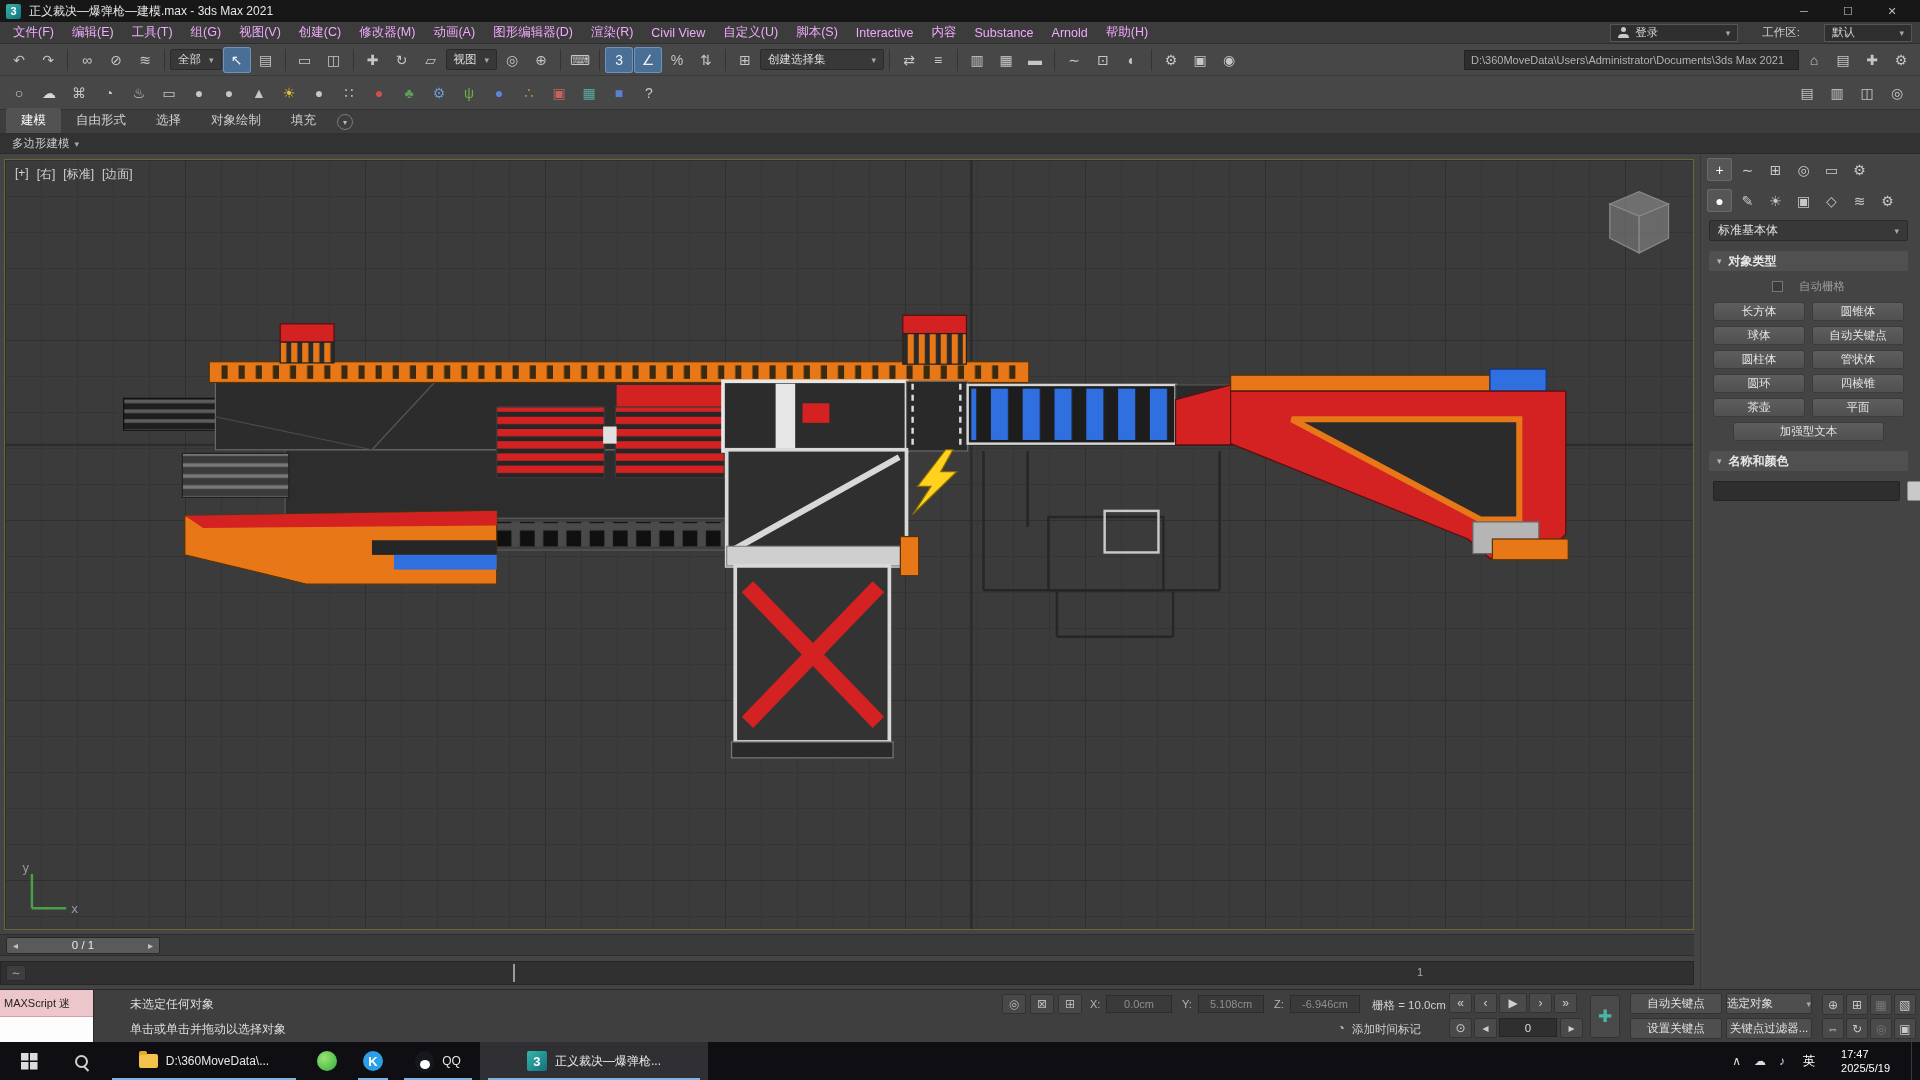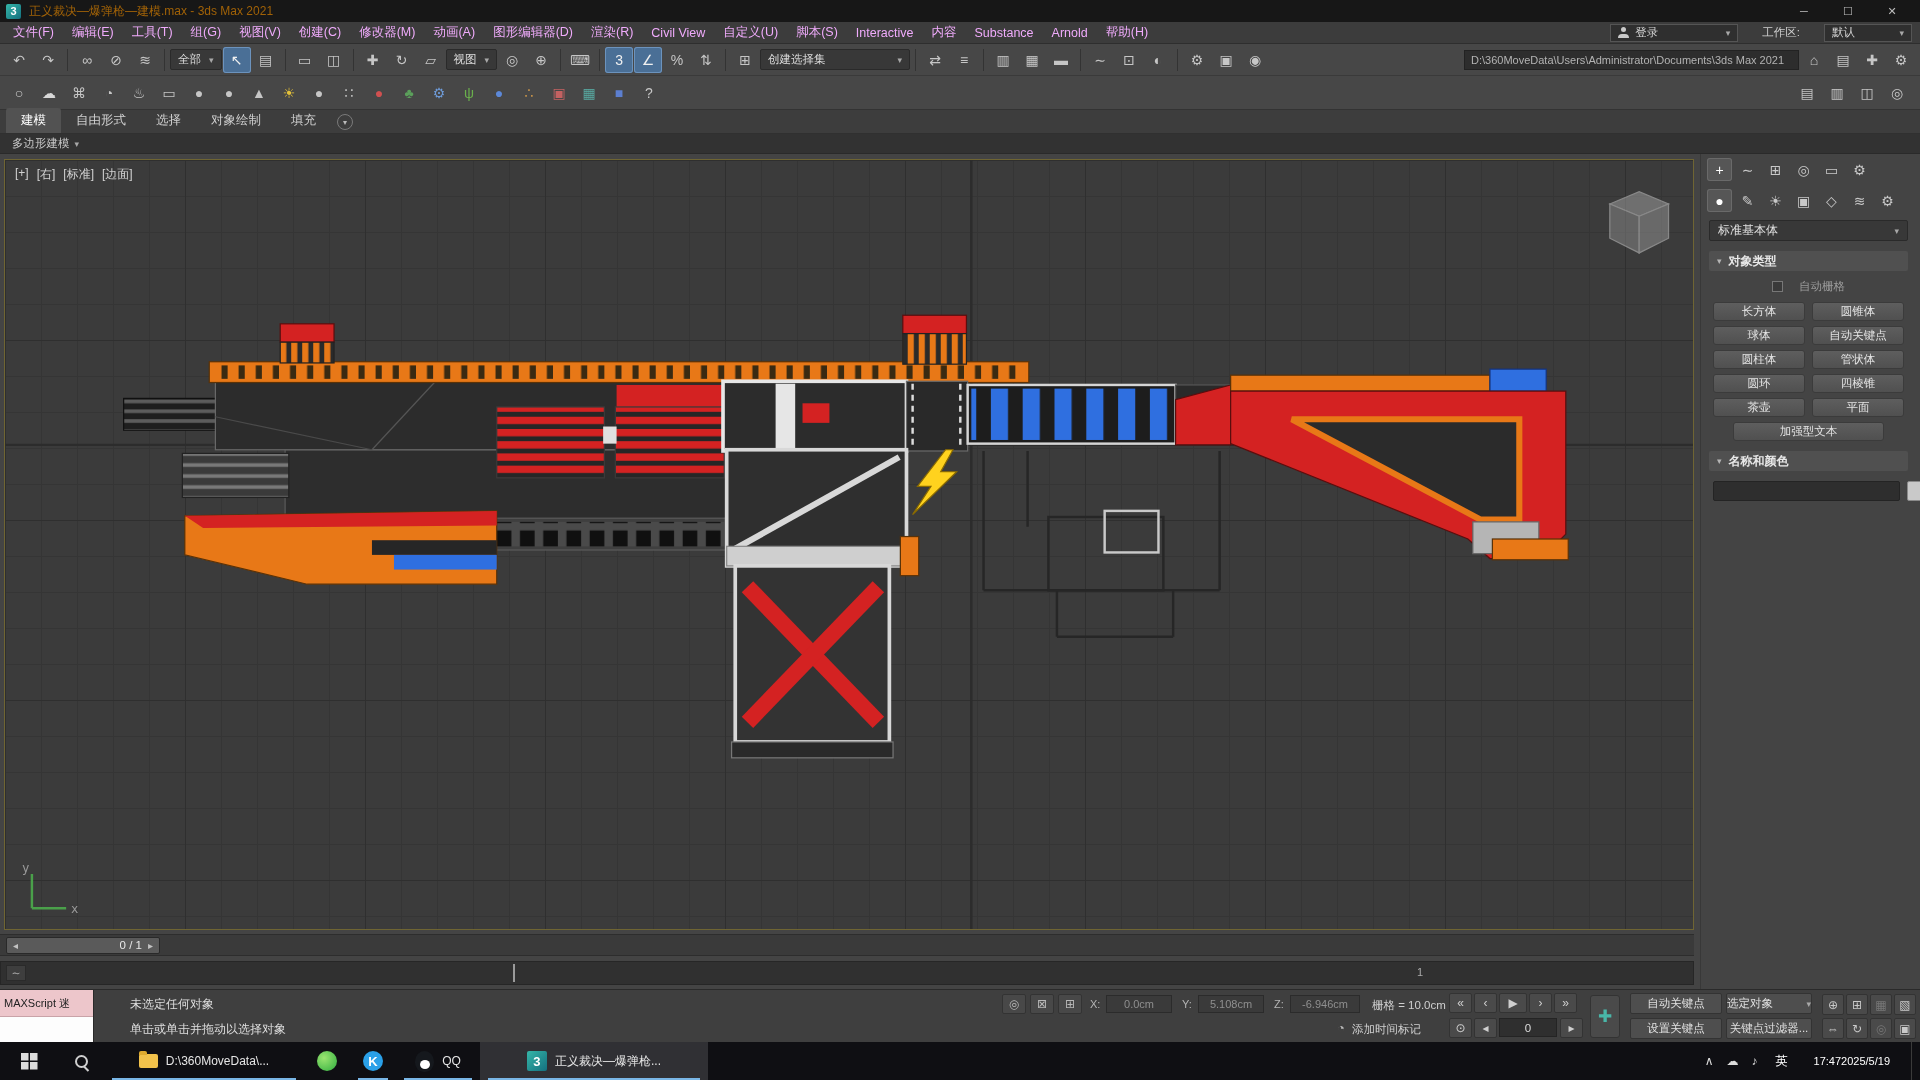--- a/index.html
+++ b/index.html
@@ -4,21 +4,21 @@
 <style>
   *{box-sizing:border-box;margin:0;padding:0}
   html,body{margin:0;background:#111}
   .screen{position:relative;width:1920px;height:1080px;background:#444;overflow:hidden;
     font-family:"Liberation Sans","DejaVu Sans",sans-serif;color:#ddd;font-size:12px;-webkit-user-select:none;user-select:none}
 
   
   .titlebar{position:absolute;top:0;left:0;right:0;height:22px;background:#171717;display:flex;align-items:center;padding:0 6px;gap:8px}
   .app-badge{width:15px;height:15px;background:linear-gradient(135deg,#35b6a8,#14707f);color:#fff;font-weight:bold;font-size:11px;
     display:flex;align-items:center;justify-content:center;border-radius:2px;flex:none}
-  .tb-title{font-size:12px;color:#a16207;white-space:nowrap}
+  .tb-title{font-size:12px;color:#e5e5e5;white-space:nowrap}
   .win-controls{margin-left:auto;display:flex;height:100%}
   .win-btn{width:44px;height:100%;display:flex;align-items:center;justify-content:center;color:#bdbdbd;font-size:11px}
 
   
   .menubar{position:absolute;top:22px;left:0;right:0;height:22px;background:#3c3c3c;display:flex;align-items:center;padding:0 4px;border-bottom:1px solid #2e2e2e}
   .menu-item{padding:0 9px;height:100%;display:flex;align-items:center;font-size:12.5px;color:#f0abfc;white-space:nowrap}
   .menu-right{margin-left:auto;display:flex;align-items:center;gap:24px;padding-right:4px}
   .signin-box{display:flex;align-items:center;gap:6px;height:18px;width:128px;background:#2f2f2f;border:1px solid #555;padding:0 7px;font-size:11.5px;color:#d5d5d5}
   .person-icon{width:11px;height:11px;position:relative;flex:none}
   .person-icon::before{content:"";position:absolute;top:0;left:3px;width:5px;height:5px;border-radius:50%;background:#c9c9c9}
@@ -85,21 +85,21 @@
     display:flex;align-items:center;justify-content:center;font-family:Liberation Sans, sans-serif;white-space:nowrap}
   .prim.wide{grid-column:1/3;margin:0 20px}
   .name-row{display:flex;gap:7px;margin:10px 12px 0}
   .name-input{flex:1;height:20px;background:#2e2e2e;border:1px solid #242424;border-radius:2px;color:#ddd;padding:0 4px;font-family:inherit}
   .swatch{width:26px;height:20px;background:#c9c9c9;border:1px solid #8a8a8a;border-radius:2px;flex:none}
 
   
   .timeslider{position:absolute;left:0;top:934px;width:1694px;height:22px;background:#3a3a3a;border-top:1px solid #2d2d2d;border-bottom:1px solid #2d2d2d;display:flex;align-items:center;padding:0 6px}
   .ts-handle{display:flex;align-items:center;height:17px;background:#5a5a5a;border:1px solid #292929;border-radius:2px;color:#e8e8e8;font-size:11.5px}
   .ts-arrow{width:17px;text-align:center;color:#c2c2c2;font-size:10px}
-  .ts-text{width:118px;text-align:right}
+  .ts-text{width:118px;text-align:center}
   .trackbar{position:absolute;left:0;top:961px;width:1694px;height:24px;background:#303030;border:1px solid #262626}
   .tb-mini{position:absolute;left:5px;top:3px;width:20px;height:16px;background:#3e3e3e;border:1px solid #2a2a2a;color:#aaa;font-size:11px;display:flex;align-items:center;justify-content:center}
   .tb-marker{position:absolute;left:512px;top:2px;width:2px;height:18px;background:#9a9a9a}
   .tb-end{position:absolute;left:1416px;top:4px;font-size:11px;color:#ababab}
 
   
   .statusbar{position:absolute;left:0;top:989px;right:0;height:53px;background:#3f3f3f;border-top:1px solid #2a2a2a}
   .maxs{position:absolute;left:0;top:0;width:94px;height:100%;border-right:1px solid #2a2a2a}
   .maxs-r1{height:26px;background:#edc6cb;color:#222;font-size:11px;display:flex;align-items:center;padding:0 4px;white-space:nowrap;overflow:hidden}
   .maxs-r2{height:26px;background:#fdfdfd;border-top:1px solid #c9a3a8}
@@ -129,21 +129,21 @@
   .folder-icon{width:19px;height:14px;background:#f2c24b;border-radius:2px;position:relative;flex:none}
   .folder-icon::before{content:"";position:absolute;top:-3px;left:0;width:8px;height:4px;background:#e0ab2f;border-radius:2px 2px 0 0}
   .g360-icon{width:20px;height:20px;border-radius:50%;background:radial-gradient(circle at 35% 35%,#9ae470,#2fae3f);flex:none}
   .k-icon{width:20px;height:20px;border-radius:50%;background:#2aa0e8;color:#fff;font-weight:bold;font-size:13px;display:flex;align-items:center;justify-content:center;flex:none}
   .qq-icon{width:19px;height:21px;background:#15181d;border-radius:50% 50% 46% 46%;position:relative;flex:none}
   .qq-icon::after{content:"";position:absolute;left:4.5px;top:9px;width:10px;height:9px;background:#fff;border-radius:50%}
   .max-icon{width:20px;height:20px;background:linear-gradient(135deg,#35b6a8,#14707f);color:#fff;font-weight:bold;font-size:13px;display:flex;align-items:center;justify-content:center;border-radius:2px;flex:none}
   .tray{margin-left:auto;display:flex;align-items:center;gap:13px;padding:0 2px}
   .tray-glyph{color:#dcdcdc;font-size:12px}
   .lang-badge{color:#fff;font-size:12.5px;width:22px;text-align:center}
-  .clock{display:flex;flex-direction:row;align-items:flex-start;justify-content:center;color:#fff;font-size:11px;line-height:1.3;padding:0 8px}
+  .clock{display:flex;flex-direction:column;align-items:flex-start;justify-content:center;color:#fff;font-size:11px;line-height:1.3;padding:0 8px}
   .desk-sliver{width:7px;border-left:1px solid #3a3a3a;height:100%}
   svg text{font-family:"DejaVu Sans Mono","Liberation Mono",monospace}
 </style>
 </head>
 <body>
 
 <div class="screen">
 
   <header class="titlebar">
     <span class="app-badge">3</span>
@@ -217,21 +217,21 @@
     <span class="icon-btn">⊕</span>
     <span class="sep"></span>
     <span class="icon-btn">⌨</span>
     <span class="sep"></span>
     <span class="icon-btn active">3</span>
     <span class="icon-btn active">∠</span>
     <span class="icon-btn">%</span>
     <span class="icon-btn">⇅</span>
     <span class="sep"></span>
     <span class="icon-btn">⊞</span>
-    <div class="dd" style="width:150px">
+    <div class="dd" style="width:124px">
       <span>创建选择集</span>
       <span class="dd-arrow">▾</span>
     </div>
     <span class="sep"></span>
     <span class="icon-btn">⇄</span>
     <span class="icon-btn">≡</span>
     <span class="sep"></span>
     <span class="icon-btn">▥</span>
     <span class="icon-btn">▦</span>
     <span class="icon-btn">▬</span>

